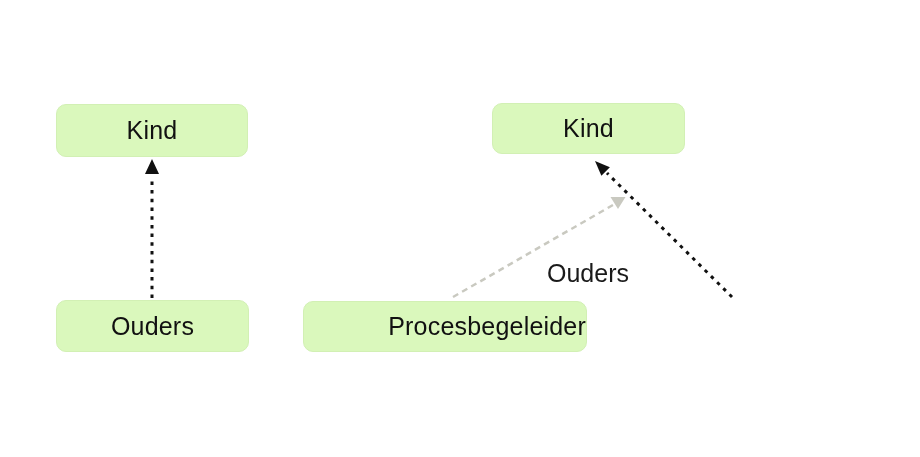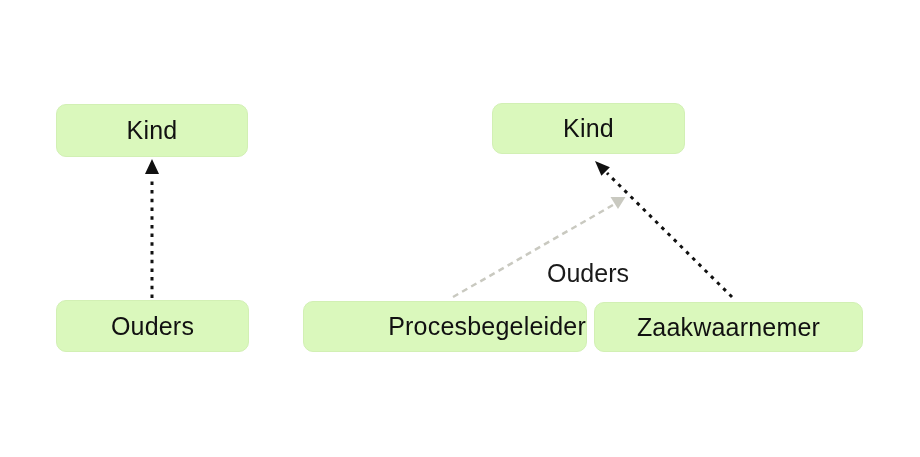--- a/index.html
+++ b/index.html
@@ -73,23 +73,20 @@
   </div>
 
   <div class="node node-kind-right">
     <span>Kind</span>
   </div>
 
   <div class="node node-procesbegeleider">
     <span>Procesbegeleider</span>
   </div>
 
-  <div class="node node-zaakwaarnemer">
-    <span>Zaakwaarnemer</span>
-  </div>
 
   <div class="caption">Ouders</div>
 
   <svg class="arrows-layer" viewBox="0 0 920 457" width="920" height="457">
 
     <line class="edge-dark" x1="152" y1="298" x2="152" y2="177"></line>
     <polygon class="head-dark" points="152,159 145,174 159,174"></polygon>
 
     <line class="edge-dark" x1="732" y1="297" x2="607" y2="173"></line>
     <polygon class="head-dark" points="595,161 609.9,167.3 601.4,175.8"></polygon>

